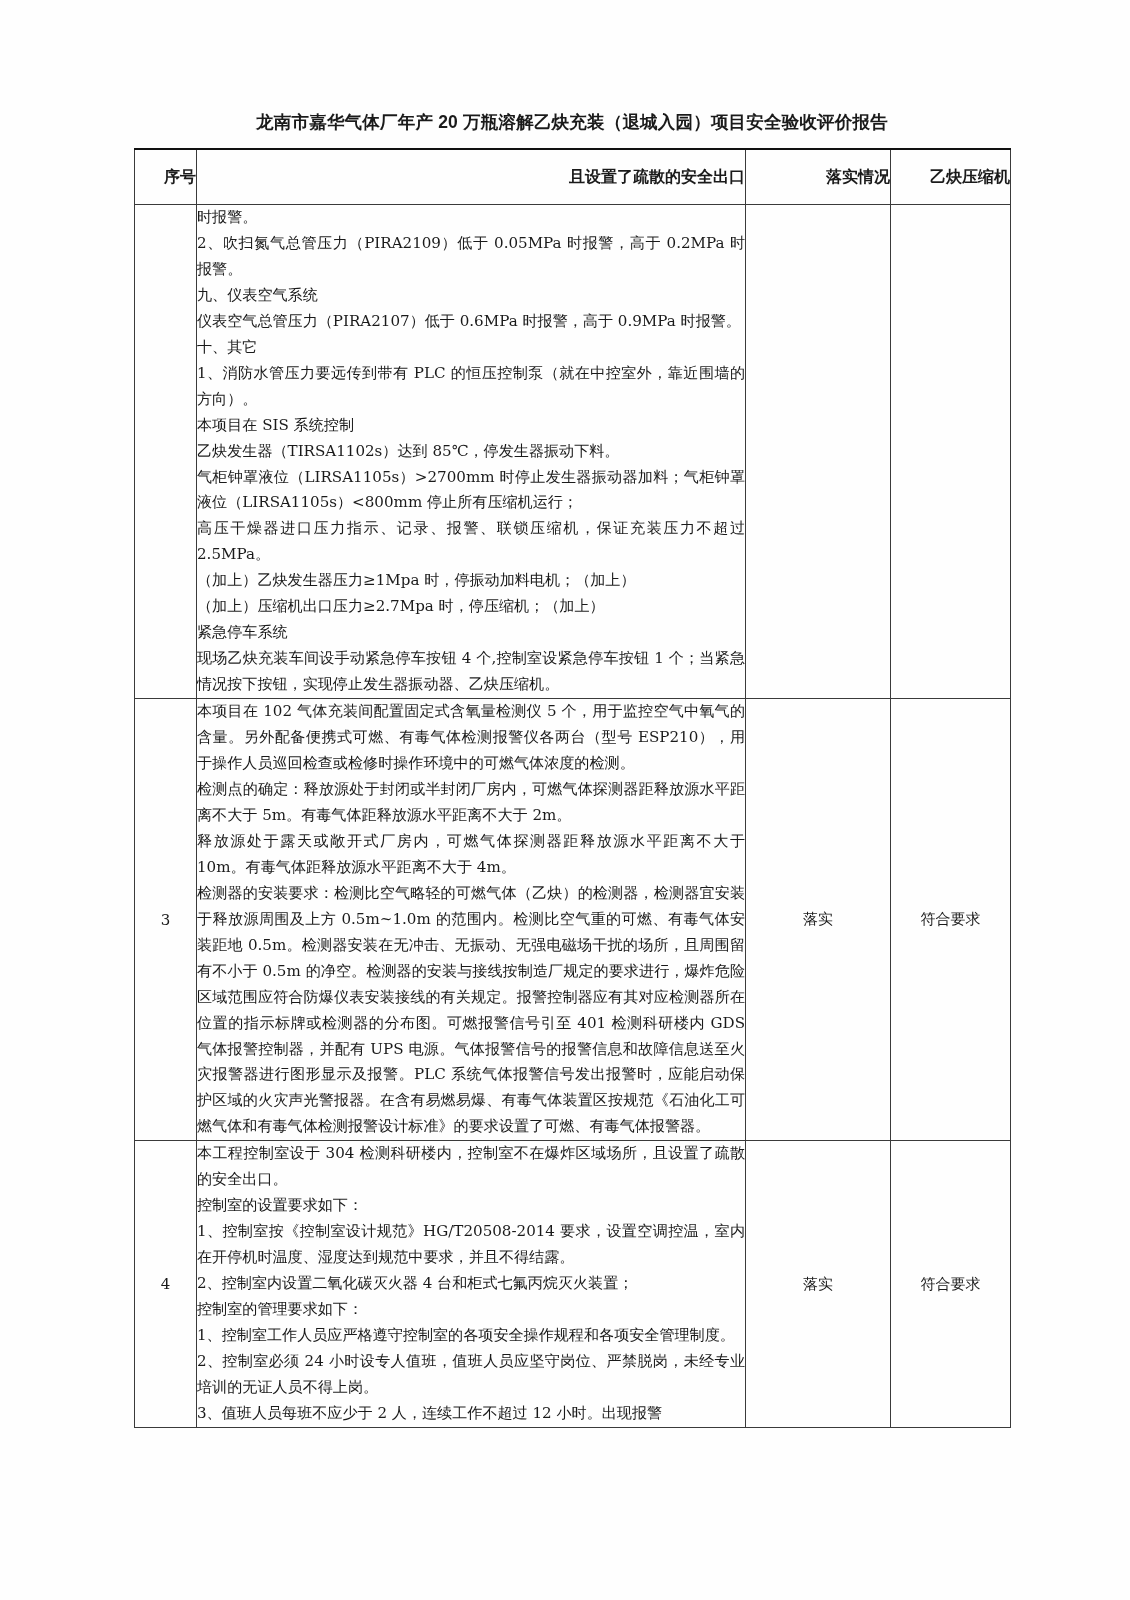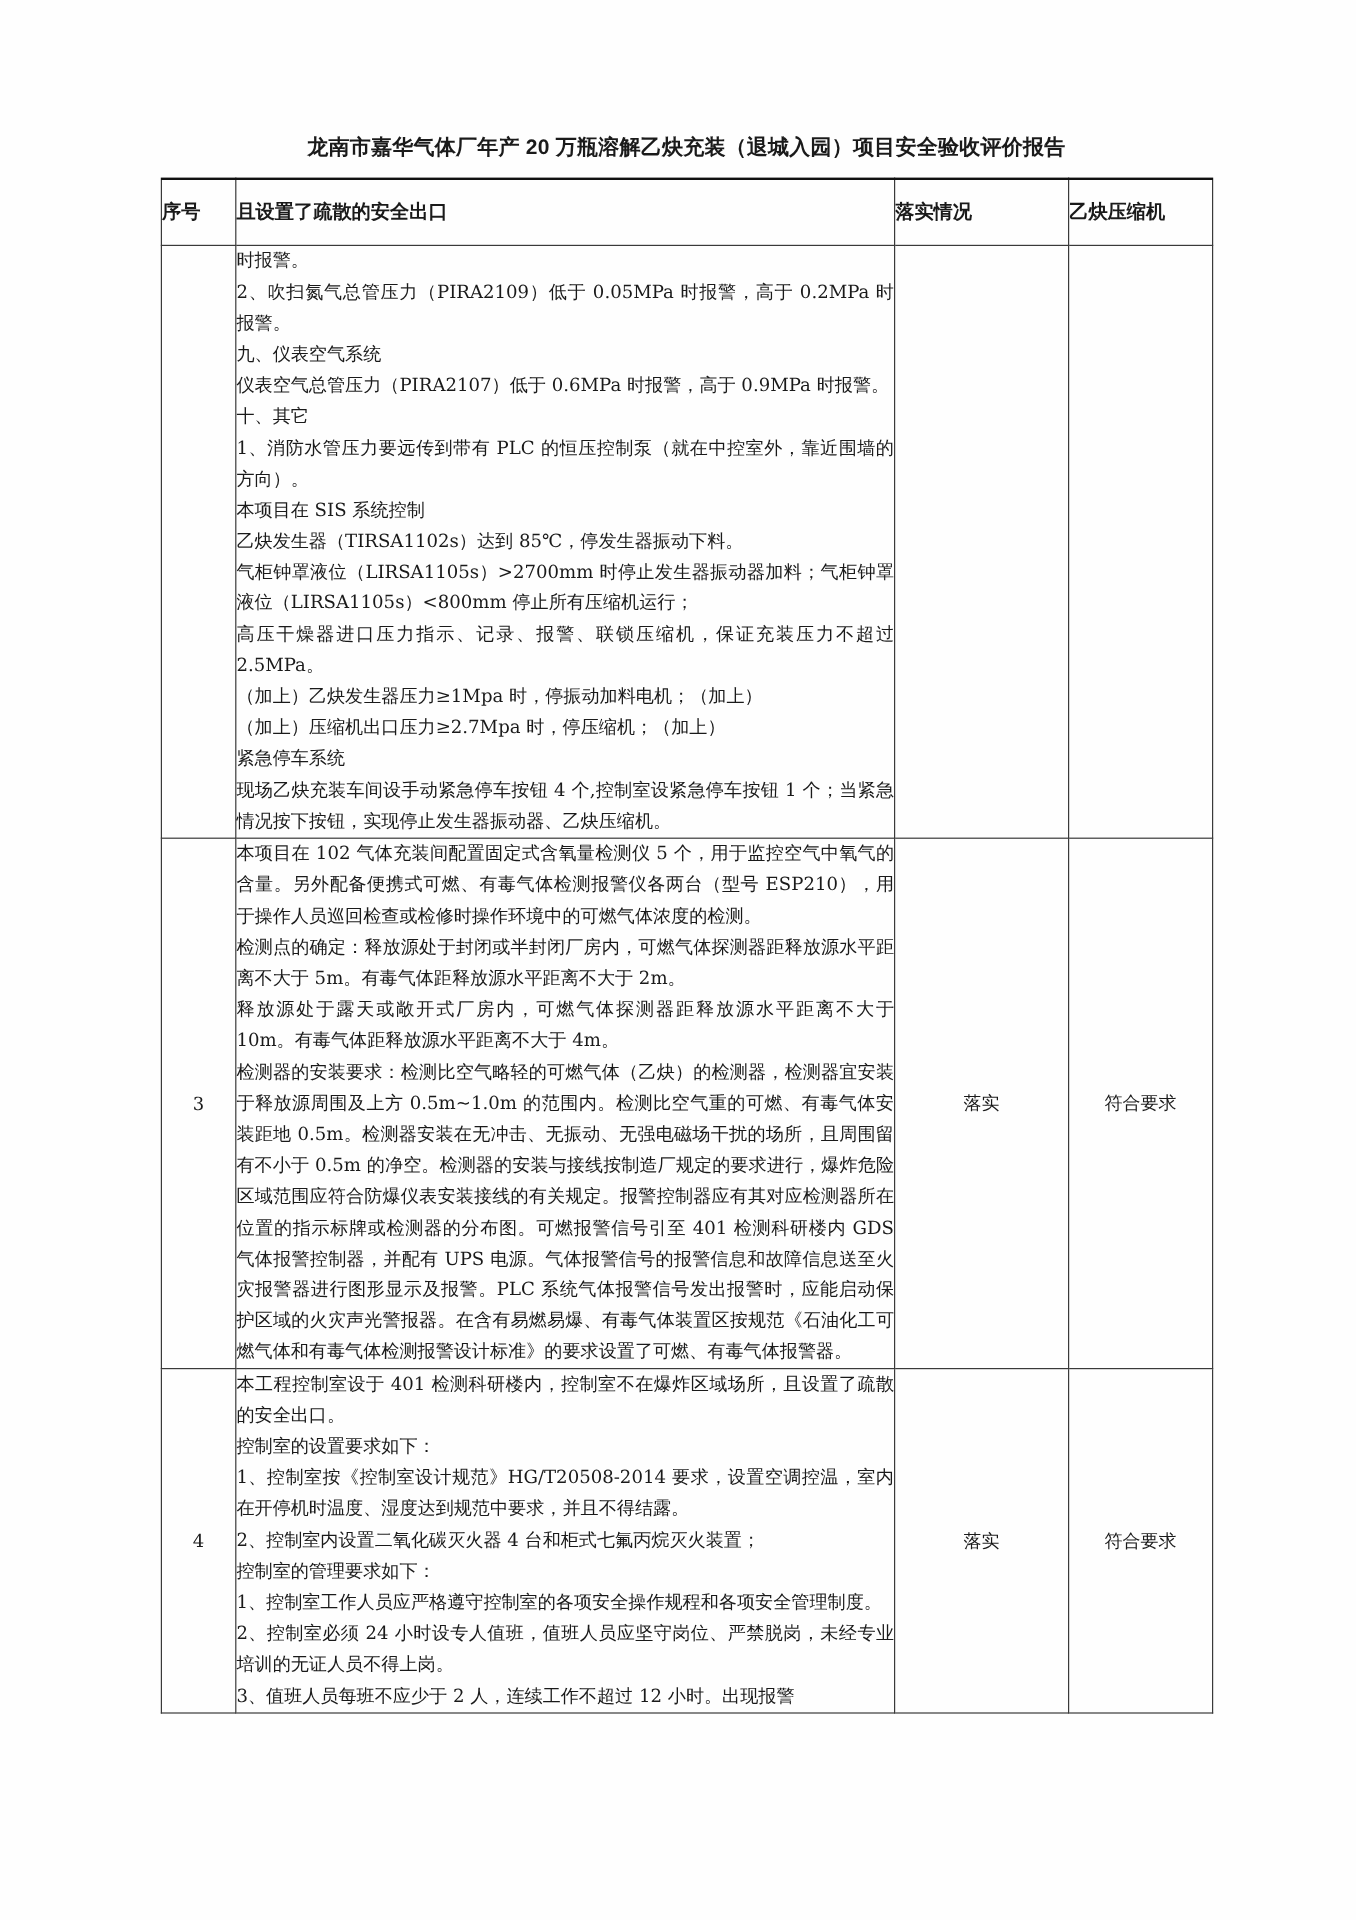--- a/index.html
+++ b/index.html
@@ -50,21 +50,21 @@
   table.main-table {
     border-top: 2px solid #111;
   }
   col.c-seq { width: 62px; }
   col.c-measure { width: 549px; }
   col.c-impl { width: 145px; }
   col.c-result { width: 120px; }
 
   th.hdr {
     height: 54px;
-    text-align: left;
+    text-align: right;
     font-size: 16px;
     font-weight: bold;
     font-family: Liberation Serif, serif;
   }
   td.seq-cell {
     text-align: center;
     font-size: 15px;
     vertical-align: middle;
   }
   td.measure-cell {
@@ -156,21 +156,21 @@
           <p class="para">释放源处于露天或敞开式厂房内，可燃气体探测器距释放源水平距离不大于 10m。有毒气体距释放源水平距离不大于 4m。</p>
           <p class="para">检测器的安装要求：检测比空气略轻的可燃气体（乙炔）的检测器，检测器宜安装于释放源周围及上方 0.5m~1.0m 的范围内。检测比空气重的可燃、有毒气体安装距地 0.5m。检测器安装在无冲击、无振动、无强电磁场干扰的场所，且周围留有不小于 0.5m 的净空。检测器的安装与接线按制造厂规定的要求进行，爆炸危险区域范围应符合防爆仪表安装接线的有关规定。报警控制器应有其对应检测器所在位置的指示标牌或检测器的分布图。可燃报警信号引至 401 检测科研楼内 GDS 气体报警控制器，并配有 UPS 电源。气体报警信号的报警信息和故障信息送至火灾报警器进行图形显示及报警。PLC 系统气体报警信号发出报警时，应能启动保护区域的火灾声光警报器。在含有易燃易爆、有毒气体装置区按规范《石油化工可燃气体和有毒气体检测报警设计标准》的要求设置了可燃、有毒气体报警器。</p>
         </td>
         <td class="status-cell">落实</td>
         <td class="status-cell">符合要求</td>
       </tr>
 
       <tr>
         <td class="seq-cell">4</td>
         <td class="measure-cell">
-          <p class="para">本工程控制室设于 401 检测科研楼内，控制室不在爆炸区域场所，且设置了疏散的安全出口。</p>
+          <p class="para">本工程控制室设于 304 检测科研楼内，控制室不在爆炸区域场所，且设置了疏散的安全出口。</p>
           <p class="para">控制室的设置要求如下：</p>
           <p class="para">1、控制室按《控制室设计规范》HG/T20508-2014 要求，设置空调控温，室内在开停机时温度、湿度达到规范中要求，并且不得结露。</p>
           <p class="para">2、控制室内设置二氧化碳灭火器 4 台和柜式七氟丙烷灭火装置；</p>
           <p class="para">控制室的管理要求如下：</p>
           <p class="para">1、控制室工作人员应严格遵守控制室的各项安全操作规程和各项安全管理制度。</p>
           <p class="para">2、控制室必须 24 小时设专人值班，值班人员应坚守岗位、严禁脱岗，未经专业培训的无证人员不得上岗。</p>
           <p class="para">3、值班人员每班不应少于 2 人，连续工作不超过 12 小时。出现报警</p>
         </td>
         <td class="status-cell">落实</td>
         <td class="status-cell">符合要求</td>

